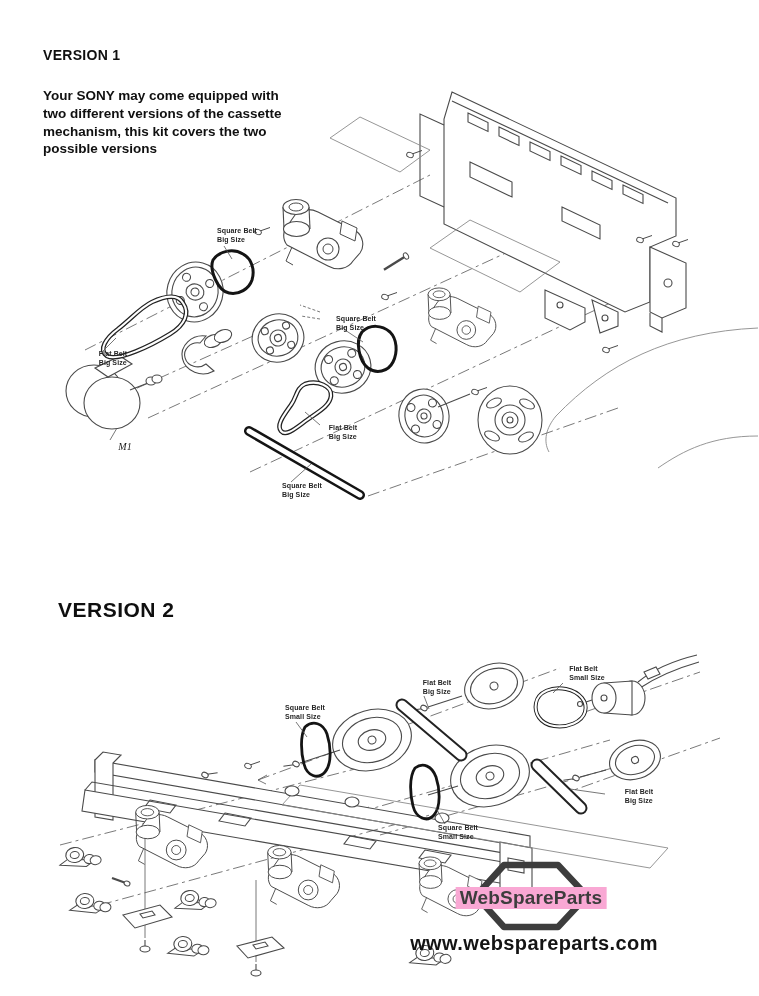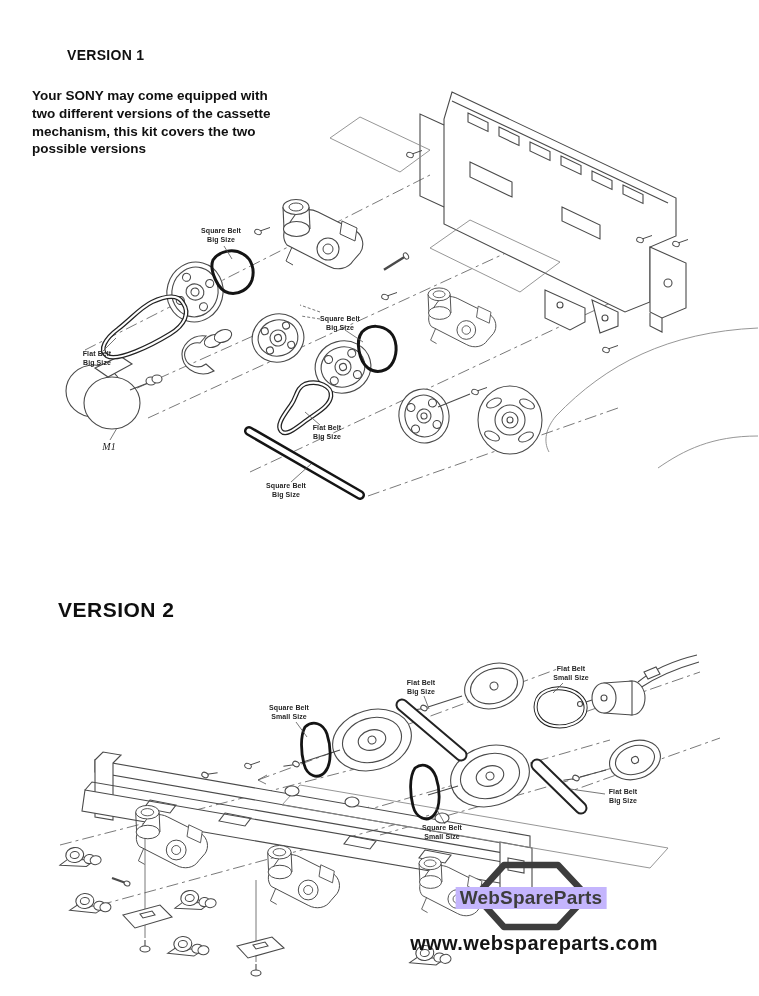--- a/index.html
+++ b/index.html
@@ -1,31 +1,31 @@
 <!DOCTYPE html>
 <html><head>
 <meta charset="utf-8">
 <style>
   html,body{margin:0;padding:0;}
   body{width:759px;height:996px;background:#ffffff;position:relative;overflow:hidden;
        font-family:"Liberation Sans",sans-serif;color:#111;}
   .v-title{position:absolute;font-weight:700;color:#0f0f0f;}
-  #v1-title{left:43px;top:47px;font-size:14px;letter-spacing:.3px;margin-left:24px;}
+  #v1-title{left:43px;top:47px;font-size:14px;letter-spacing:.3px;}
   #v2-title{left:58px;top:598px;font-size:21px;letter-spacing:.5px;}
-  #v1-desc{position:absolute;left:32px;top:87px;font-size:13.5px;font-weight:700;
+  #v1-desc{position:absolute;left:43px;top:87px;font-size:13.5px;font-weight:700;
            line-height:1.32;white-space:pre-line;color:#101010;}
   .dsvg{position:absolute;left:0;}
   .diagram-label{position:absolute;transform:translate(-50%,-50%);
-     font-size:7px;font-weight:700;color:#262626;text-align:center;
-     white-space:pre-line;line-height:1.3;letter-spacing:.1px;}
+     font-size:7px;font-weight:700;color:#262626;
+     white-space:pre-line;line-height:1.3;letter-spacing:.1px;margin-left:16px;}
   .m1-label{font-family:"Liberation Serif",serif;font-style:italic;font-weight:400;
      font-size:10px;color:#1c1c1c;}
   #logo-hex{position:absolute;left:470px;top:857px;}
   #logo-text{position:absolute;left:531px;top:898px;transform:translate(-50%,-50%);
-     font-size:19px;font-weight:700;color:#3d3d3d;background:#c4b5fd;padding:0 4px;
+     font-size:19px;font-weight:700;color:#3d3d3d;background:#f9a8d4;padding:0 4px;
      letter-spacing:.2px;white-space:nowrap;}
   #website{position:absolute;left:534px;top:943px;transform:translate(-50%,-50%);
      font-size:20px;font-weight:700;color:#141414;letter-spacing:.4px;white-space:nowrap;}
   svg .ln{stroke:#4a4a4a;stroke-width:1.1;fill:none;}
   svg .lnf{stroke:#4a4a4a;stroke-width:1.1;fill:#fff;}
   svg .lt{stroke:#8a8a8a;stroke-width:.9;fill:none;}
   svg .axis{stroke:#6a6a6a;stroke-width:.9;fill:none;stroke-dasharray:12 4 3 4;}
   svg .leader{stroke:#555;stroke-width:.8;fill:none;}
   svg .sq{stroke:#141414;stroke-width:3;fill:none;stroke-linejoin:round;}
   svg .fbo{stroke:#222;stroke-width:4.6;fill:none;stroke-linejoin:round;}

